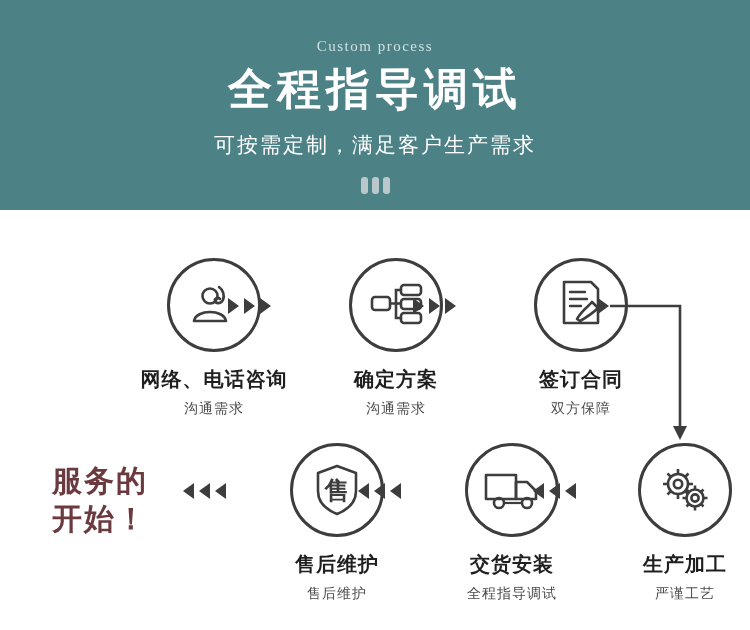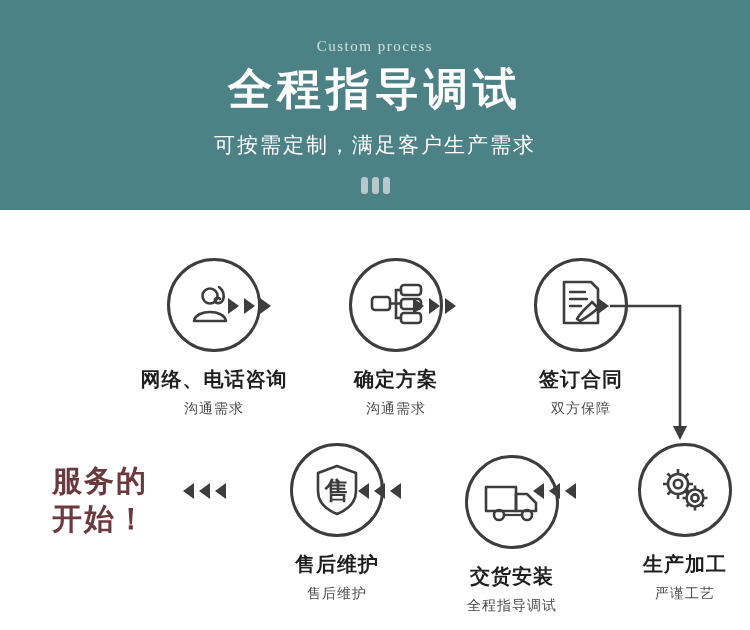--- a/index.html
+++ b/index.html
@@ -261,21 +261,21 @@
       <div class="node-title">售后维护</div>
       <div class="node-sub">售后维护</div>
     </div>
 
     <div class="arrows" style="left:358px; top:273px;">
       <div class="tri-l"></div>
       <div class="tri-l"></div>
       <div class="tri-l"></div>
     </div>
 
-    <div class="node" style="left:391px; top:245px;">
+    <div class="node" style="left:391px; top:233px;">
       <div class="circle">
         <span>
           <svg width="58" height="46" viewBox="0 0 58 46">
             <path d="M3 8 H33 V32 H3 Z" fill="none" stroke="#3d3d3d" stroke-width="2.6" stroke-linejoin="round"></path>
             <path d="M33 15 H44 L53 24 V32 H33 Z" fill="none" stroke="#3d3d3d" stroke-width="2.6" stroke-linejoin="round"></path>
             <circle cx="16" cy="36" r="5" fill="none" stroke="#3d3d3d" stroke-width="2.6"></circle>
             <circle cx="44" cy="36" r="5" fill="none" stroke="#3d3d3d" stroke-width="2.6"></circle>
             <path d="M21 36 H39" stroke="#3d3d3d" stroke-width="2.2"></path>
           </svg>
         </span>

